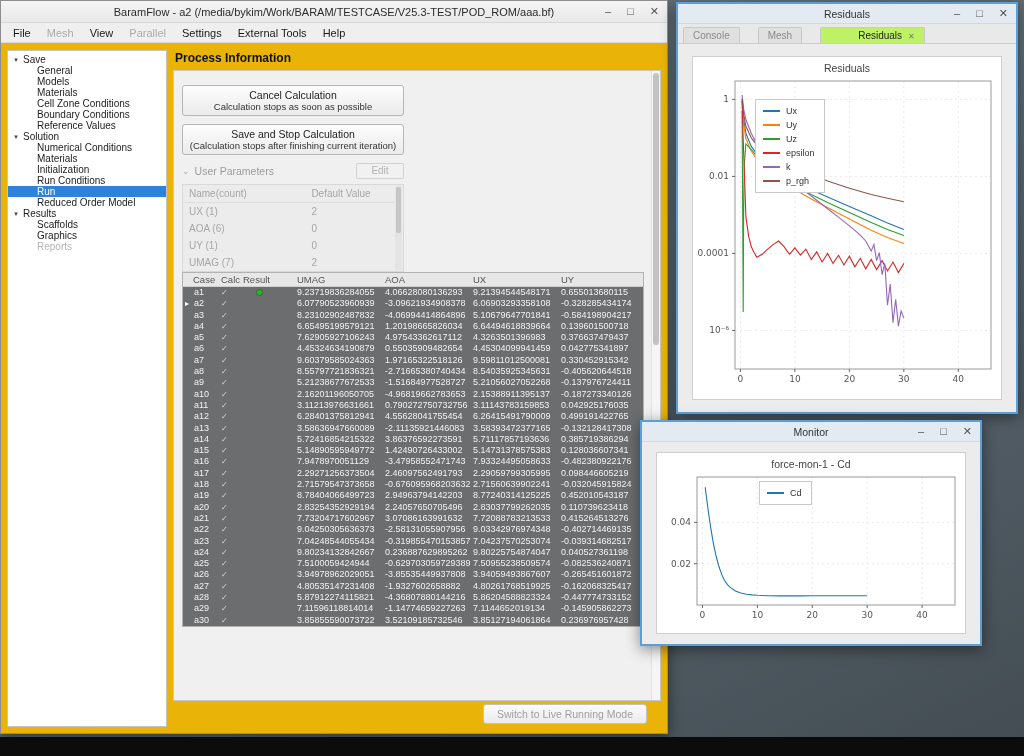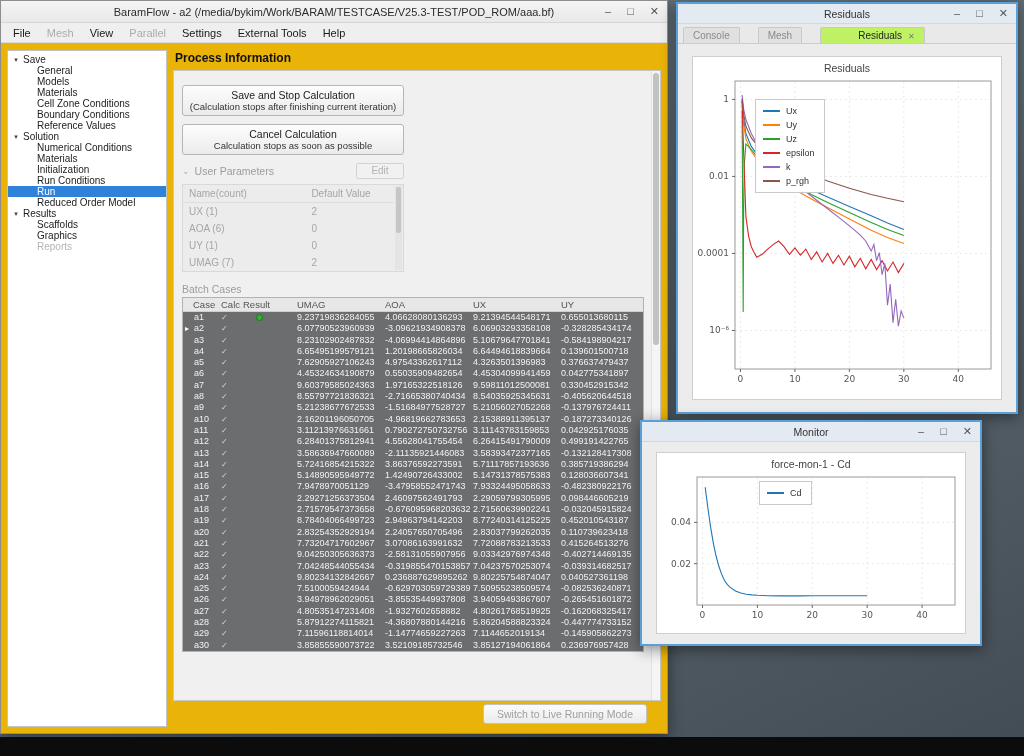--- a/index.html
+++ b/index.html
@@ -147,26 +147,26 @@
             <span>Results</span>
           </div>
           <div class="tree-child">Scaffolds</div>
           <div class="tree-child">Graphics</div>
           <div class="tree-child disabled">Reports</div>
         </div>
       <div class="content-col">
         <div class="process-title">Process Information</div>
         <div class="scroll-area">
           <div class="big-btn">
+            <div class="l1">Cancel Calculation</div>
+            <div class="l2">Calculation stops as soon as possible</div>
+          </div>
+          <div class="big-btn">
             <div class="l1">Save and Stop Calculation</div>
             <div class="l2">(Calculation stops after finishing current iteration)</div>
-          </div>
-          <div class="big-btn">
-            <div class="l1">Cancel Calculation</div>
-            <div class="l2">Calculation stops as soon as possible</div>
           </div>
 
           <div class="up-group">
             <div class="up-header">
               <span class="up-arrow">⌄</span>
               <span>User Parameters</span>
               <span class="up-edit">Edit</span>
             </div>
             <div class="up-table">
               <div class="up-thead">
@@ -190,21 +190,20 @@
                     <span class="up-cell u0">UMAG (7)</span>
                     <span class="up-cell u1">2</span>
                   </div>
                 </div>
               <div class="up-scroll">
                   <div class="up-scroll-thumb"></div>
                 </div>
             </div>
           </div>
 
-          <div class="batch-label">Batch Cases</div>
           <div class="batch-table">
             <div class="bt-header">
                 <span class="cell c0">Case</span>
                 <span class="cell c1">Calc.</span>
                 <span class="cell c2">Result</span>
                 <span class="cell c3">UMAG</span>
                 <span class="cell c4">AOA</span>
                 <span class="cell c5">UX</span>
                 <span class="cell c6">UY</span>
               </div>

